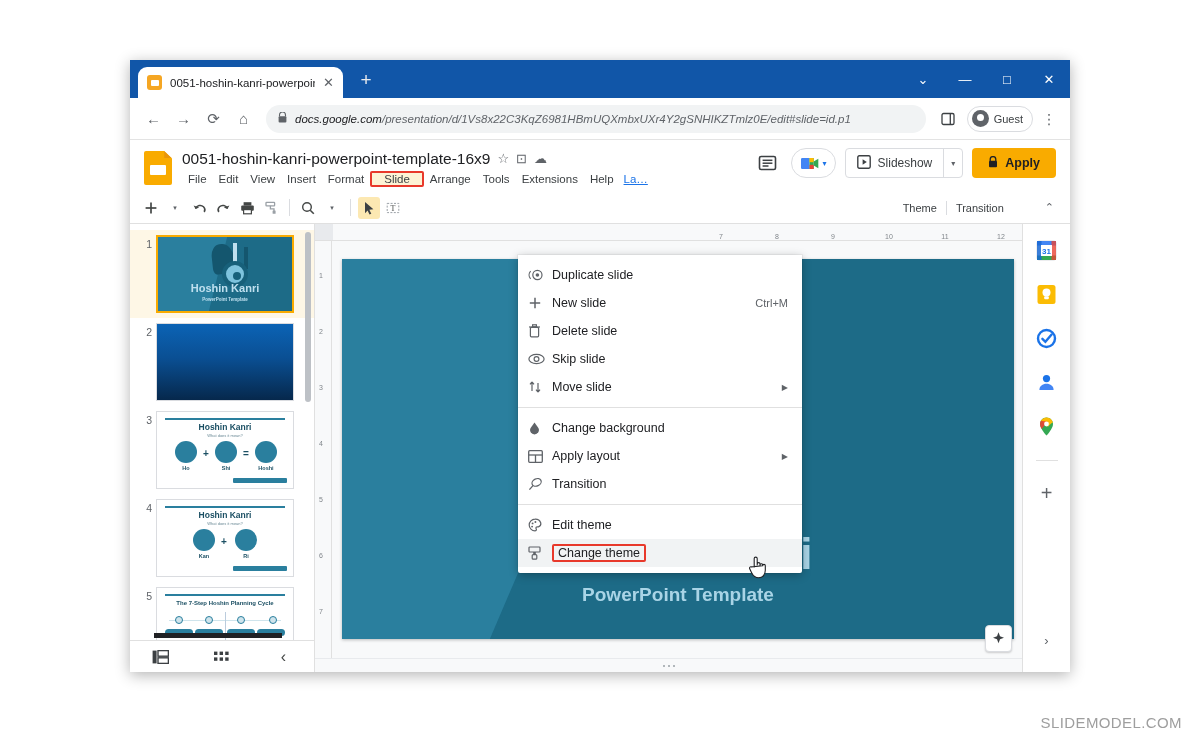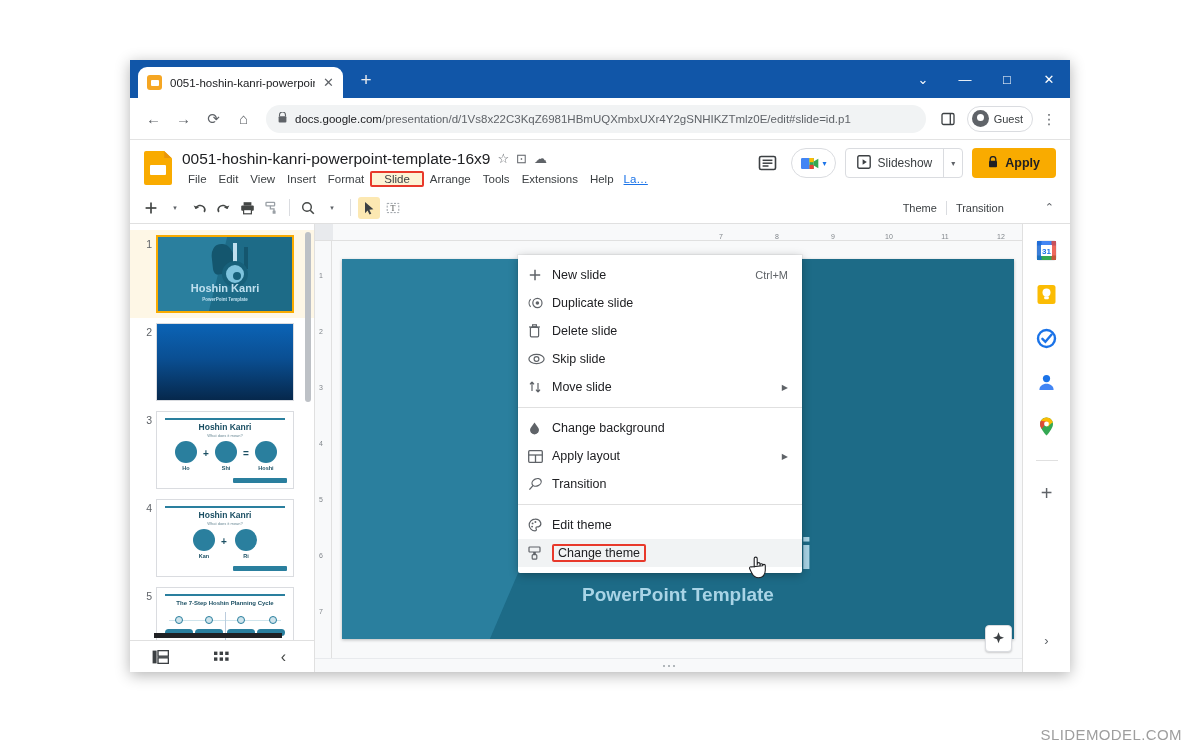--- a/index.html
+++ b/index.html
@@ -62,21 +62,21 @@
     height: 42px; background: #fff; display: flex; align-items: center;
     padding: 0 10px; gap: 3px; border-bottom: 1px solid #e3e3e3;
   }
   .navbtn {
     width: 27px; height: 27px; display: flex; align-items: center; justify-content: center;
     color: #5f6368; font-size: 15px; border-radius: 50%; cursor: pointer;
   }
   .omnibox {
     flex: 1 1 auto; height: 28px; background: #f1f3f4; border-radius: 14px;
     display: flex; align-items: center; padding: 0 12px; gap: 8px; margin: 0 6px;
-    font-size: 11.5px; color: #202124;
+    font-size: 11.5px; color: #202124; font-style: italic;
   }
   .lock { font-size: 10px; color:#5f6368; }
   .url-host { color:#202124; }
   .url-path { color:#5f6368; }
   .omni-right { display:flex; align-items:center; gap:5px; }
   .guest-chip {
     display:flex; align-items:center; gap:5px; height:26px; padding:0 9px 0 4px;
     border:1px solid #dadce0; border-radius:13px; font-size:11px; color:#3c4043;
   }
   .guest-av {
@@ -297,21 +297,21 @@
   }
   .dd-short { font-size:11px; color:#5f6368; }
   .dd-arrow { font-size:8px; color:#5f6368; }
   .dd-sep { height:1px; background:#e0e0e0; margin:6px 0; }
   .cursor-hand {
     position:absolute; left:618px; top:494px; width:18px; height:24px; z-index:70;
   }
 
   
   .watermark {
-    position:absolute; right:18px; bottom:0; font-size:15px; color:#9e9e9e;
+    position:absolute; right:18px; bottom:12px; font-size:15px; color:#9e9e9e;
     letter-spacing:.4px;
   }
 </style>
 </head>
 <body>
 
 <div id="root">
 
   <div class="browser">
 
@@ -705,38 +705,38 @@
         <span class="sp-plus">+</span>
         <span class="sp-expand">›</span>
       </div>
 
     </div>
 
     <div class="dropdown">
 
       <div class="dd-item">
         <span class="dd-ico">
-          <svg width="14" height="14" viewBox="0 0 14 14">
-              <line x1="7" y1="1.8" x2="7" y2="12.2" stroke="#5f6368" stroke-width="1.5"></line>
-              <line x1="1.8" y1="7" x2="12.2" y2="7" stroke="#5f6368" stroke-width="1.5"></line>
-            </svg>
-        </span>
-        <span class="dd-label">New slide</span>
-        <span class="dd-short">Ctrl+M</span>
-      </div>
-
-      <div class="dd-item">
-        <span class="dd-ico">
           <svg width="16" height="14" viewBox="0 0 16 14">
               <path d="M2.6 3.2a5.6 5.6 0 000 7.6" fill="none" stroke="#5f6368" stroke-width="1.2"></path>
               <circle cx="9.4" cy="7" r="4.6" fill="none" stroke="#5f6368" stroke-width="1.2"></circle>
               <circle cx="9.4" cy="7" r="1.8" fill="#5f6368"></circle>
             </svg>
         </span>
         <span class="dd-label">Duplicate slide</span>
+      </div>
+
+      <div class="dd-item">
+        <span class="dd-ico">
+          <svg width="14" height="14" viewBox="0 0 14 14">
+              <line x1="7" y1="1.8" x2="7" y2="12.2" stroke="#5f6368" stroke-width="1.5"></line>
+              <line x1="1.8" y1="7" x2="12.2" y2="7" stroke="#5f6368" stroke-width="1.5"></line>
+            </svg>
+        </span>
+        <span class="dd-label">New slide</span>
+        <span class="dd-short">Ctrl+M</span>
       </div>
 
       <div class="dd-item">
         <span class="dd-ico">
           <svg width="13" height="14" viewBox="0 0 13 14">
               <rect x="2.4" y="3.4" width="8.2" height="9.4" rx="1" fill="none" stroke="#5f6368" stroke-width="1.2"></rect>
               <line x1="1" y1="3" x2="12" y2="3" stroke="#5f6368" stroke-width="1.2"></line>
               <rect x="4.6" y="0.8" width="3.8" height="2" fill="none" stroke="#5f6368" stroke-width="1.2"></rect>
             </svg>
         </span>

